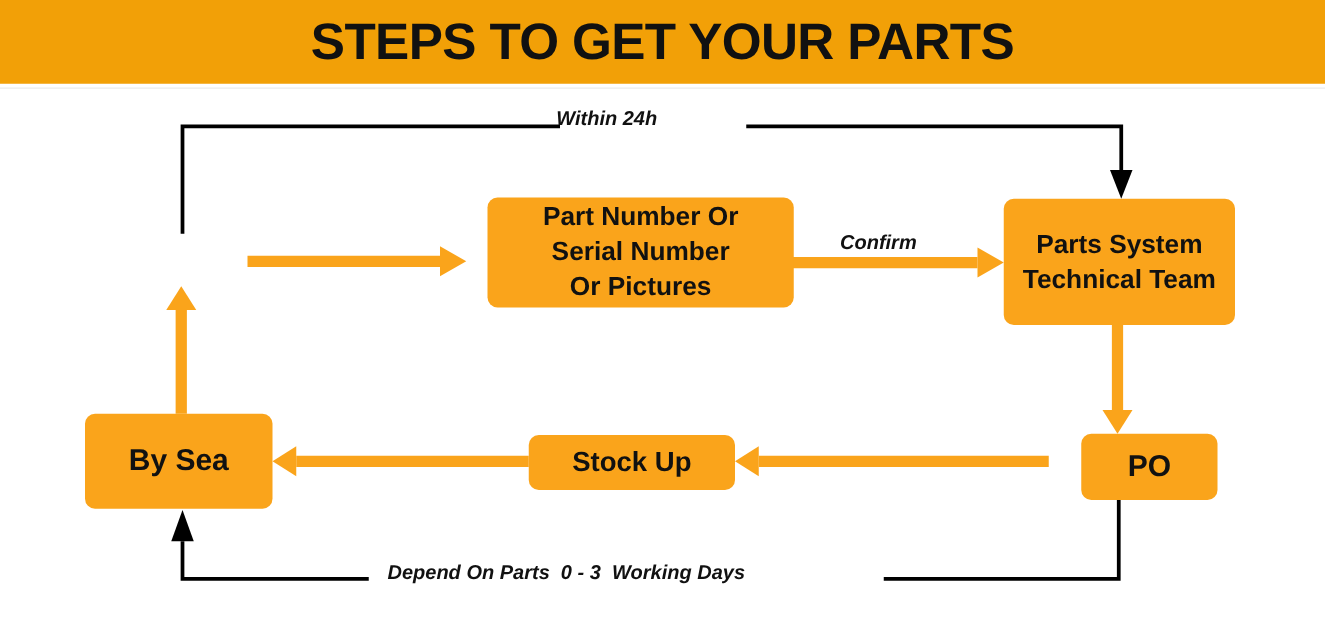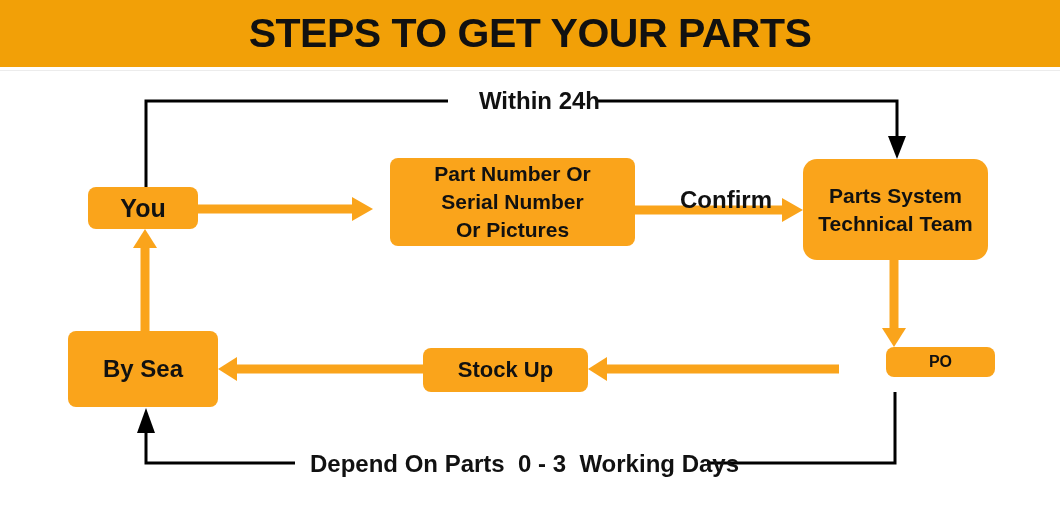--- a/index.html
+++ b/index.html
@@ -47,32 +47,33 @@
     flex-direction: column;
     align-items: center;
     justify-content: center;
     text-align: center;
     color: var(--text, #111111);
     font-weight: 700;
     line-height: 1.32;
   }
   .node-you      { left: 88px;  top: 187px; width: 110px; height: 42px;  font-size: 25px; }
   .node-request  { left: 390px; top: 158px; width: 245px; height: 88px; font-size: 21px; }
-  .node-team     { left: 803px; top: 159px; width: 185px; height: 101px; font-size: 21px; border-radius: 14px; }
-  .node-po       { left: 886px; top: 347px; width: 109px; height: 30px;  font-size: 16px; }
+  .node-team     { left: 803px; top: 159px; width: 185px; height: 101px; font-size: 21px; }
+  .node-po       { left: 865px; top: 347px; width: 109px; height: 53px;  font-size: 24px; }
   .node-stock    { left: 423px; top: 348px; width: 165px; height: 44px;  font-size: 22px; }
   .node-shipping { left: 68px;  top: 331px; width: 150px; height: 76px;  font-size: 24px; }
   
   .edge-label {
     position: absolute;
     font-weight: 700;
     color: var(--text, #111111);
-    font-size: 24px;
-    text-align: right;
+    font-size: 16px;
+    text-align: left;
     white-space: pre;
+    font-style: italic;
   }
   .label-provide { left: 220px; top: 184px; width: 110px; }
   .label-confirm { left: 672px; top: 186px; width: 100px; }
   .label-within  { left: 445px; top: 87px;  width: 155px; }
   .label-depend  { left: 310px; top: 450px; width: 380px; }
   
   .arrows {
     position: absolute;
     left: 0; top: 0;
     pointer-events: none;
@@ -114,23 +115,20 @@
 
     <path class="bline" d="M146 187 V101 H448"></path>
     <path class="bline" d="M597 101 H897 V136"></path>
     <polygon class="bhead" points="888,136 906,136 897,159"></polygon>
 
     <path class="bline" d="M895 392 V463 H707"></path>
     <path class="bline" d="M295 463 H146 V433"></path>
     <polygon class="bhead" points="137,433 155,433 146,408"></polygon>
   </svg>
 
-  <div class="node node-you">
-    <div>You</div>
-  </div>
 
   <div class="node node-request">
     <div>Part Number Or</div>
     <div>Serial Number</div>
     <div>Or Pictures</div>
   </div>
 
   <div class="node node-team">
     <div>Parts System</div>
     <div>Technical Team</div>

